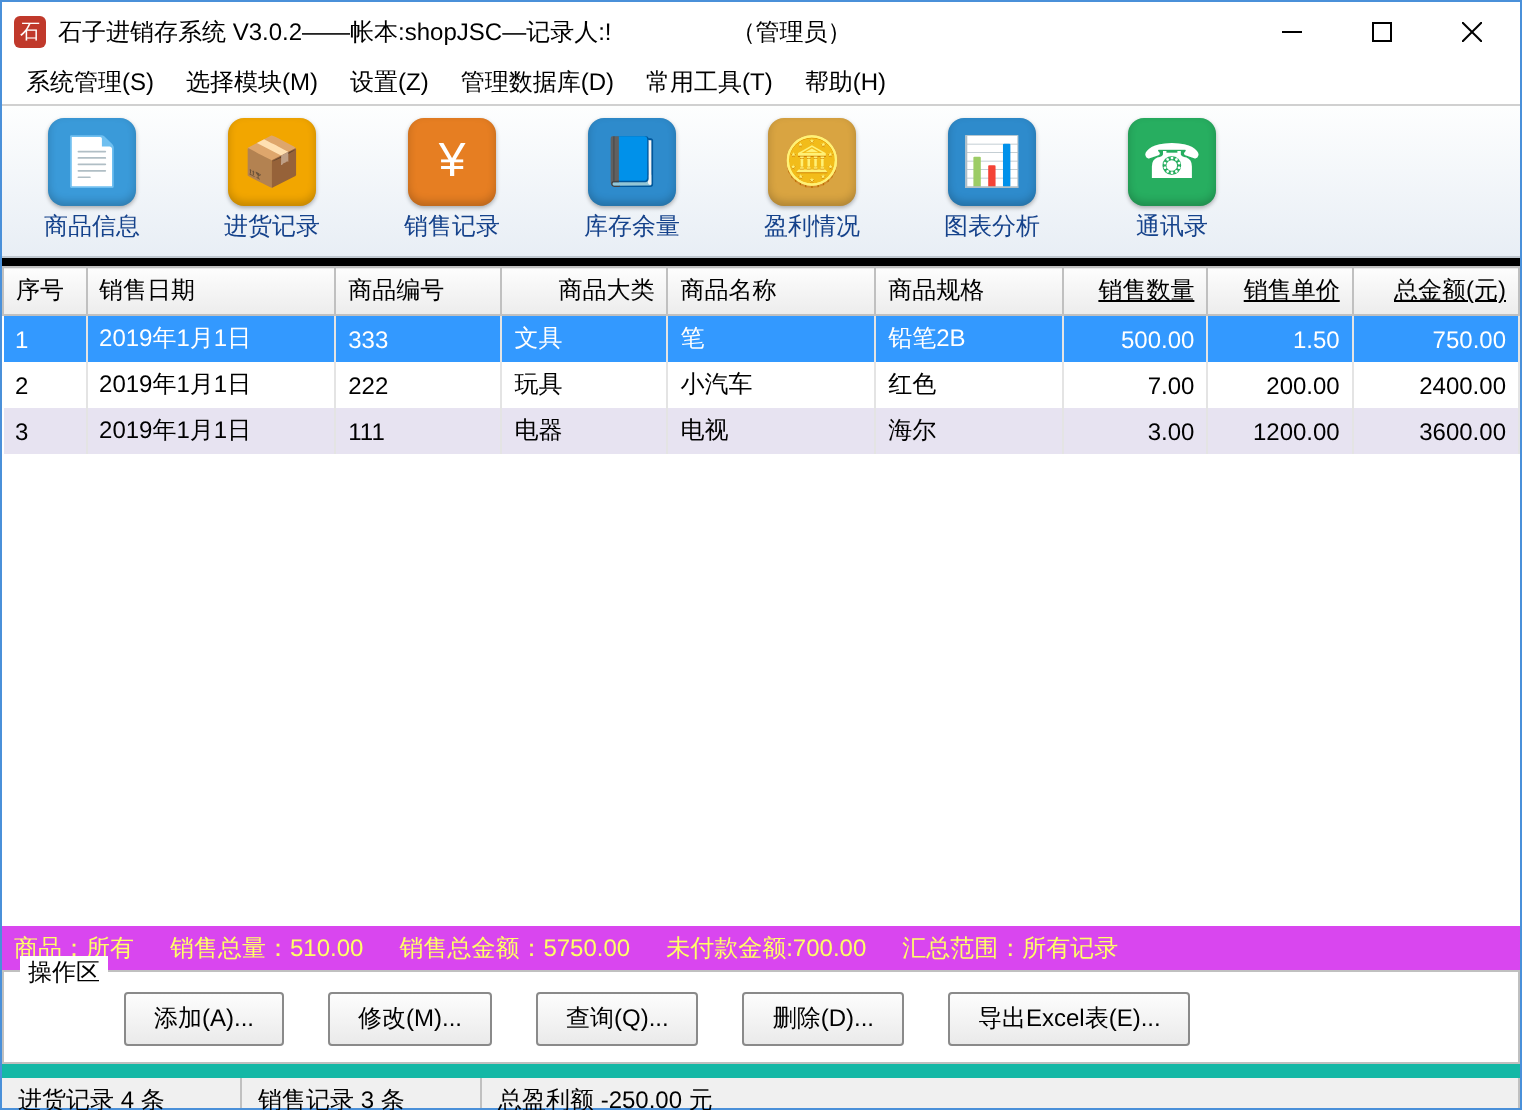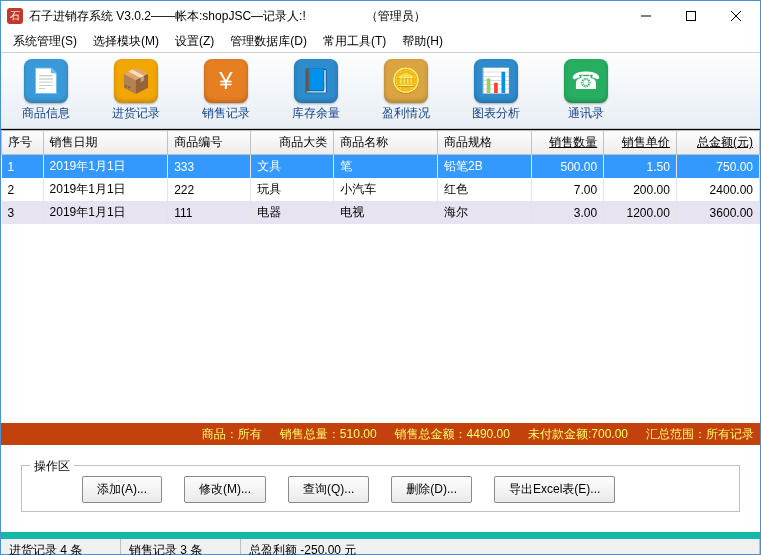--- a/index.html
+++ b/index.html
@@ -8,30 +8,30 @@
 .titlebar { height: 30px; background: #fff; display: flex; align-items: center; padding: 0 2px 0 6px; }
 .titlebar .appicon { width: 16px; height: 16px; background: #c0392b; border-radius: 3px; display: flex; align-items: center; justify-content: center; color: #fff; font-size: 10px; margin-right: 6px; }
 .titlebar .gap { flex: 1; }
 .winbtn { width: 45px; height: 28px; display: flex; align-items: center; justify-content: center; cursor: pointer; }
 .menubar { height: 22px; background: #fff; display: flex; align-items: center; padding: 0 4px; border-bottom: 1px solid #d0d0d0; }
 .menuitem { padding: 2px 8px; cursor: pointer; }
 .toolbar { height: 76px; background: linear-gradient(#fdfefe, #e8eef5); border-bottom: 1px solid #c0c8d0; display: flex; align-items: center; padding: 4px 10px; gap: 20px; }
 .toolbtn { display: flex; flex-direction: column; align-items: center; gap: 2px; cursor: pointer; width: 70px; }
 .toolbtn .ticon { width: 44px; height: 44px; border-radius: 8px; display: flex; align-items: center; justify-content: center; font-size: 24px; color: #fff; box-shadow: inset 0 -2px 4px rgba(0,0,0,0.2), 0 1px 2px rgba(0,0,0,0.3); }
 .toolbtn .tlabel { color: #15428b; }
-.grid { flex: 1; overflow: auto; background: #fff; border-top: 1px solid #000000; }
+.grid { flex: 1; overflow: auto; background: #fff; border-top: 4px solid #000000; }
 table { border-collapse: collapse; width: 100%; }
 th { background: linear-gradient(#fdfdfd, #ececec); border: 1px solid #c0c0c0; padding: 3px 6px; text-align: left; font-weight: normal; height: 20px; }
 th.num { text-align: right; text-decoration: underline; }
 td { border-right: 1px solid #e4e4e4; padding: 3px 6px; height: 20px; }
 td.num { text-align: right; }
 tr.sel td { background: #3399ff; color: #fff; }
 tr.alt td { background: #e7e3f1; }
-.summary { height: 22px; background: #c2410c; color: #ffff66; display: flex; align-items: center; padding: 0 6px; gap: 18px; justify-content: flex-end; }
-.ops { border: 1px solid #c0c0c0; margin: 20px; padding: 10px 10px 8px; position: relative; }
+.summary { height: 22px; background: #d946ef; color: #ffff66; display: flex; align-items: center; padding: 0 6px; gap: 18px; }
+.ops { border: 1px solid #c0c0c0; margin: 0; padding: 10px 10px 8px; position: relative; }
 .ops-legend { position: absolute; top: -8px; left: 8px; background: #fff; padding: 0 4px; }
 .ops-row { display: flex; gap: 22px; padding-left: 50px; }
 .btn { border: 1px solid #8a8a8a; background: linear-gradient(#fdfdfd,#eaeaea); padding: 4px 14px; cursor: pointer; border-radius: 2px; }
 .statusbar { height: 22px; background: #f0f0f0; border-top: 7px solid #14b8a6; display: flex; }
 .statuscell { border-right: 1px solid #c0c0c0; padding: 3px 8px; min-width: 120px; }
 svg { display: block; }
 </style>
 </head>
 <body>
 
@@ -154,21 +154,21 @@
             <td class="num">1200.00</td>
             <td class="num">3600.00</td>
           </tr>
         </tbody>
     </table>
   </div>
 
   <div class="summary">
     <span>商品：所有</span>
     <span>销售总量：510.00</span>
-    <span>销售总金额：4490.00</span>
+    <span>销售总金额：5750.00</span>
     <span>未付款金额:700.00</span>
     <span>汇总范围：所有记录</span>
   </div>
 
   <div class="ops">
     <div class="ops-legend">操作区</div>
     <div class="ops-row" id="opsrow">
         <button class="btn">添加(A)...</button>
         <button class="btn">修改(M)...</button>
         <button class="btn">查询(Q)...</button>

